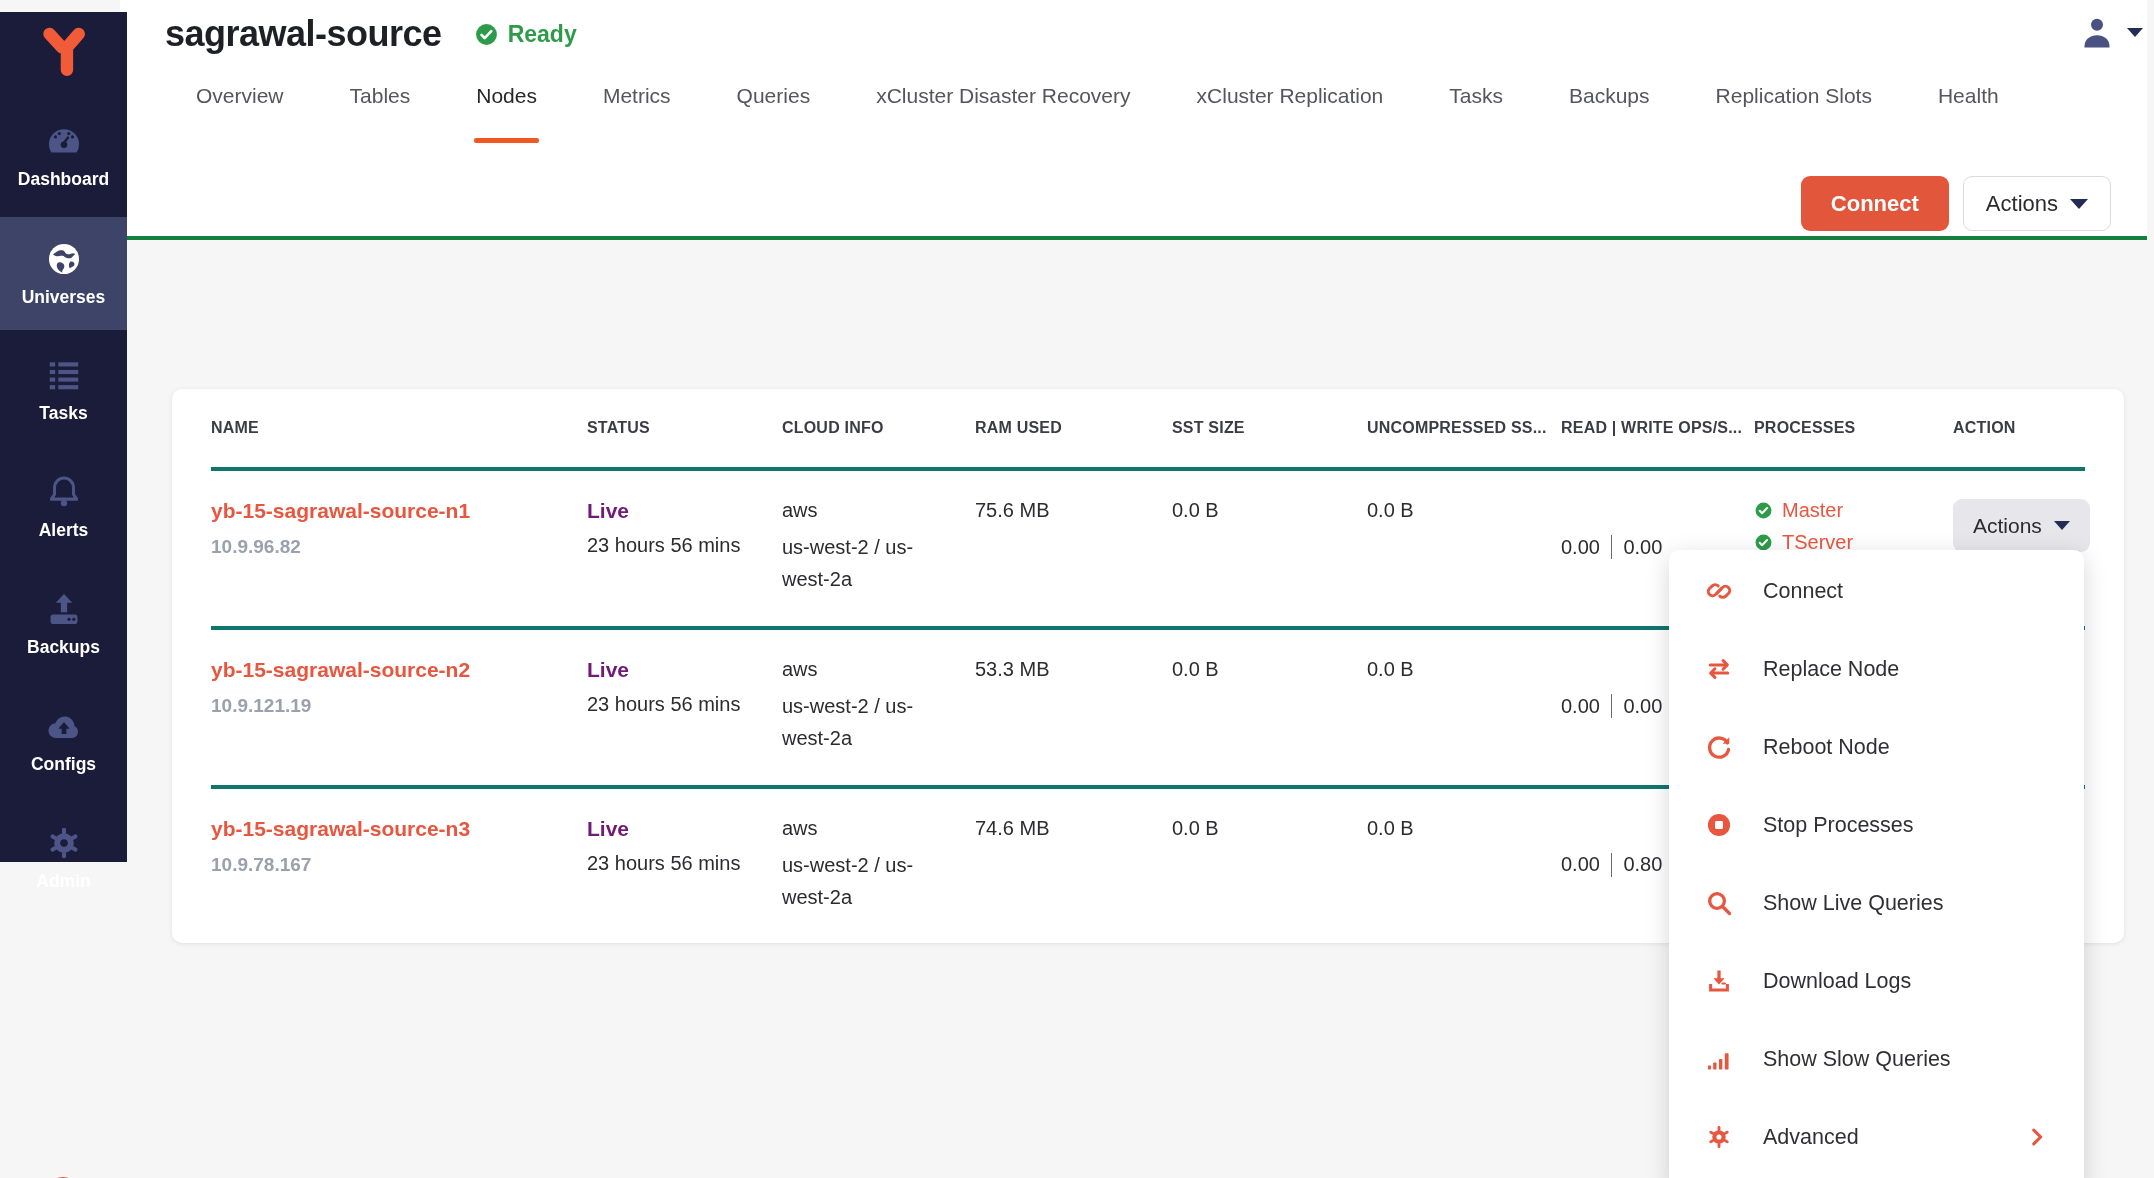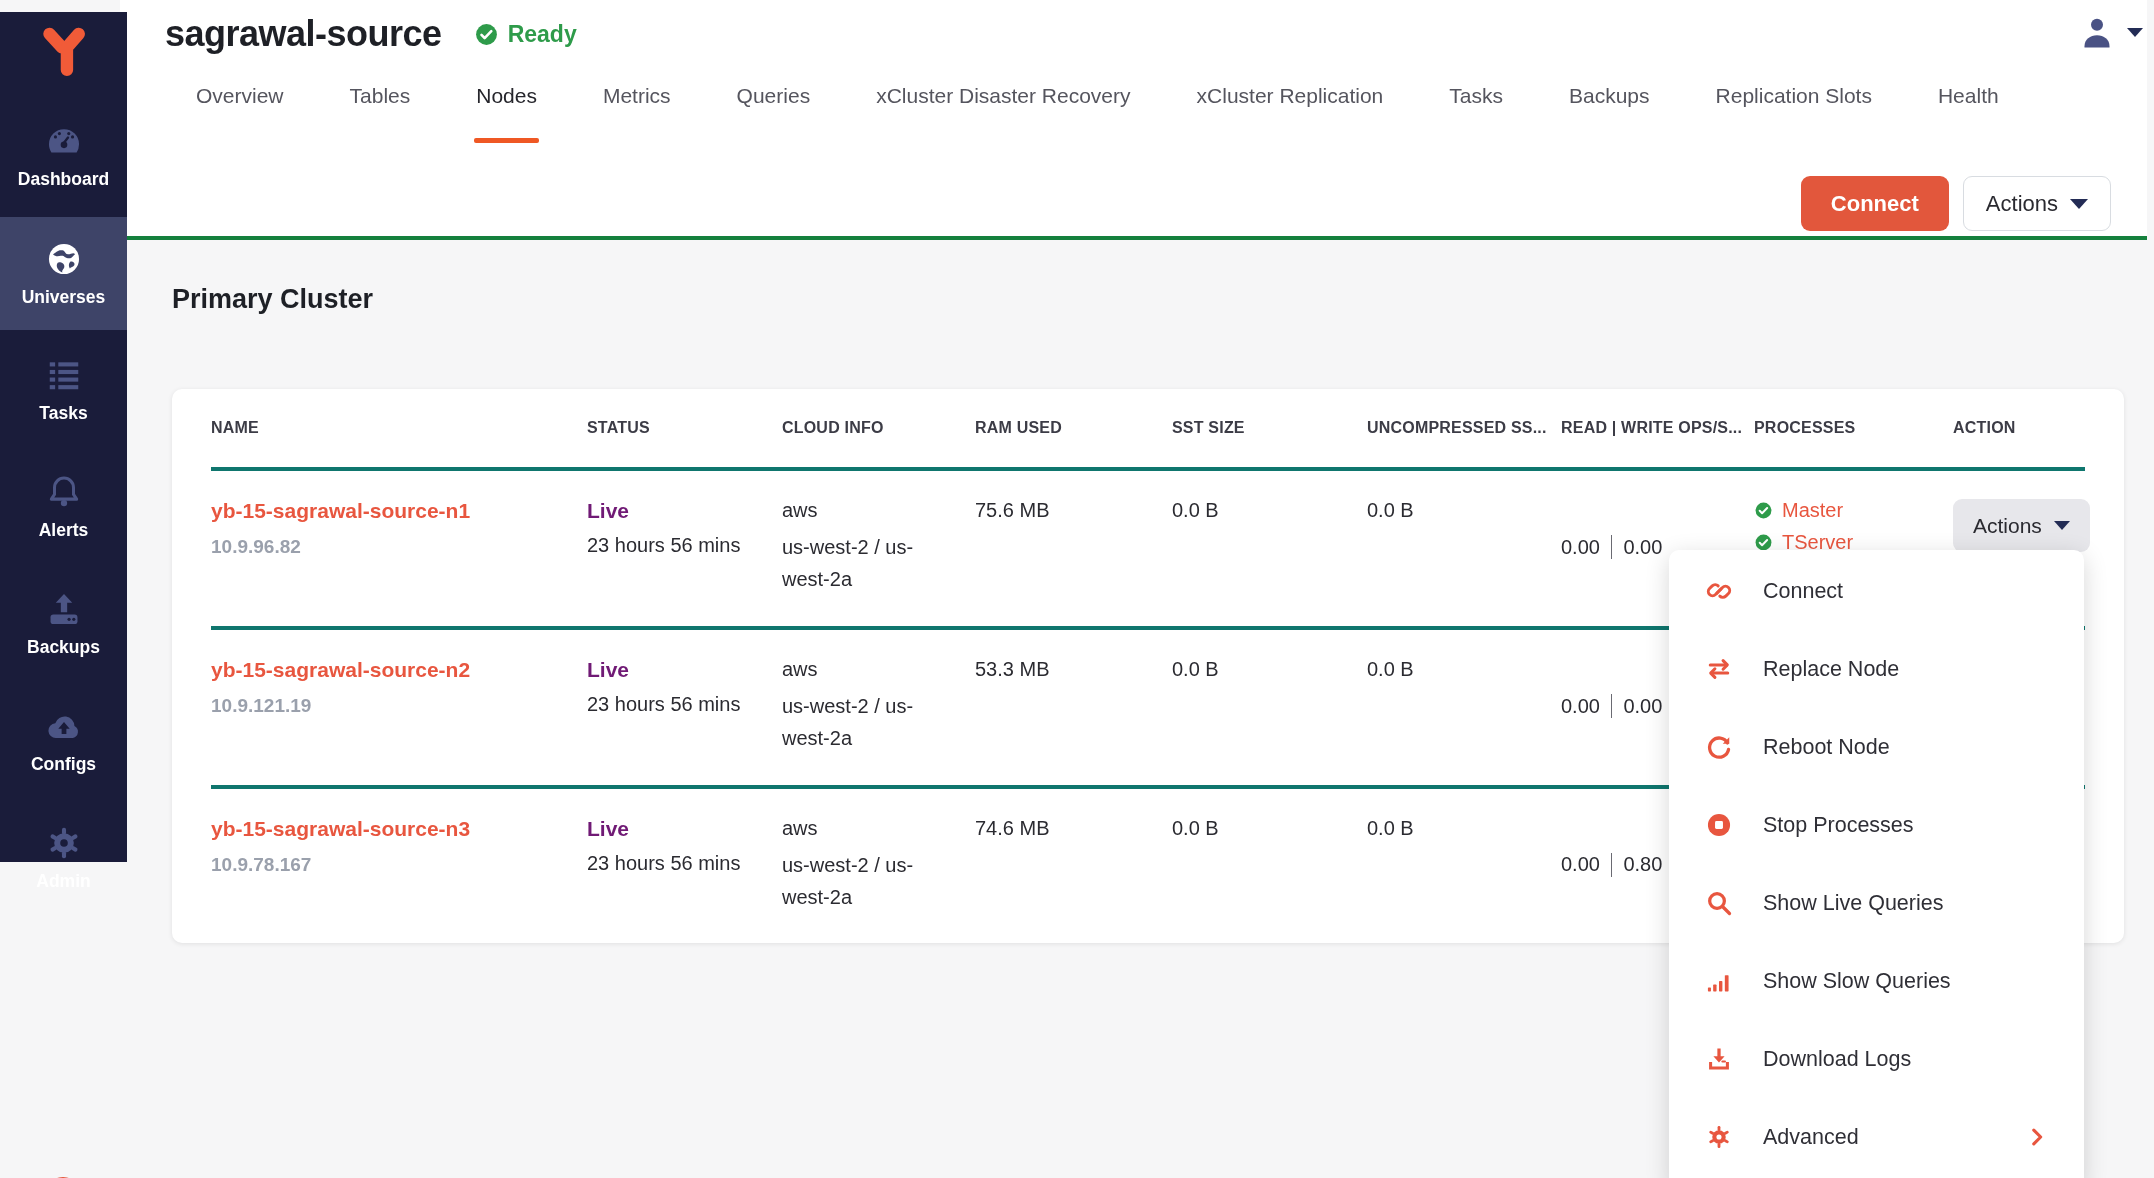--- a/index.html
+++ b/index.html
@@ -212,21 +212,20 @@
   <div class="header-actions">
     <button class="btn-connect">Connect</button>
     <button class="btn-actions">
       <span>Actions</span>
       <span class="caret"></span>
     </button>
   </div>
 </div>
 
 <div class="content">
-  <div class="section-title">Primary Cluster</div>
 
   <div class="card">
     <div class="tgrid thead">
       <span class="th">NAME</span>
       <span class="th">STATUS</span>
       <span class="th">CLOUD INFO</span>
       <span class="th">RAM USED</span>
       <span class="th">SST SIZE</span>
       <span class="th">UNCOMPRESSED SS...</span>
       <span class="th">READ | WRITE OPS/S...</span>
@@ -375,38 +374,38 @@
     <svg class="mi-icon" viewBox="0 0 24 24">
       <circle cx="10.3" cy="10.3" r="6.3" fill="none" stroke="#E8563F" stroke-width="2.8"></circle>
       <path d="M15.2 15.2 21 21" stroke="#E8563F" stroke-width="2.8" stroke-linecap="round"></path>
     </svg>
     <span class="mi-label">Show Live Queries</span>
   </div>
 
   <div class="menu-item">
     <svg class="mi-icon" viewBox="0 0 24 24">
       <g fill="#E8563F">
+        <path d="M10.6 3h2.8v6.6h3.4L12 15 7.2 9.6h3.4z"></path>
+        <path d="M3.5 14.5h2.6v4h11.8v-4h2.6V21h-17z"></path>
+        <rect x="14" y="13.2" width="4" height="1.8" rx="0.9"></rect>
+      </g>
+    </svg>
+    <span class="mi-label">Download Logs</span>
+  </div>
+
+  <div class="menu-item">
+    <svg class="mi-icon" viewBox="0 0 24 24">
+      <g fill="#E8563F">
         <rect x="2.5" y="17.5" width="2.6" height="3.5" rx="0.6"></rect>
         <rect x="7" y="15" width="2.9" height="6" rx="0.6"></rect>
         <rect x="12" y="12" width="2.9" height="9" rx="0.6"></rect>
         <rect x="17" y="7" width="3.2" height="14" rx="0.6"></rect>
       </g>
     </svg>
     <span class="mi-label">Show Slow Queries</span>
-  </div>
-
-  <div class="menu-item">
-    <svg class="mi-icon" viewBox="0 0 24 24">
-      <g fill="#E8563F">
-        <path d="M10.6 3h2.8v6.6h3.4L12 15 7.2 9.6h3.4z"></path>
-        <path d="M3.5 14.5h2.6v4h11.8v-4h2.6V21h-17z"></path>
-        <rect x="14" y="13.2" width="4" height="1.8" rx="0.9"></rect>
-      </g>
-    </svg>
-    <span class="mi-label">Download Logs</span>
   </div>
 
   <div class="menu-item">
     <svg class="mi-icon" viewBox="0 0 24 24">
       <g fill="#E8563F">
         <circle cx="12" cy="12" r="5.8"></circle>
         <rect x="10.8" y="2.6" width="2.4" height="4.2" rx="1.1"></rect>
         <rect x="10.8" y="17.2" width="2.4" height="4.2" rx="1.1"></rect>
         <rect x="10.8" y="2.6" width="2.4" height="4.2" rx="1.1" transform="rotate(60 12 12)"></rect>
         <rect x="10.8" y="17.2" width="2.4" height="4.2" rx="1.1" transform="rotate(60 12 12)"></rect>

